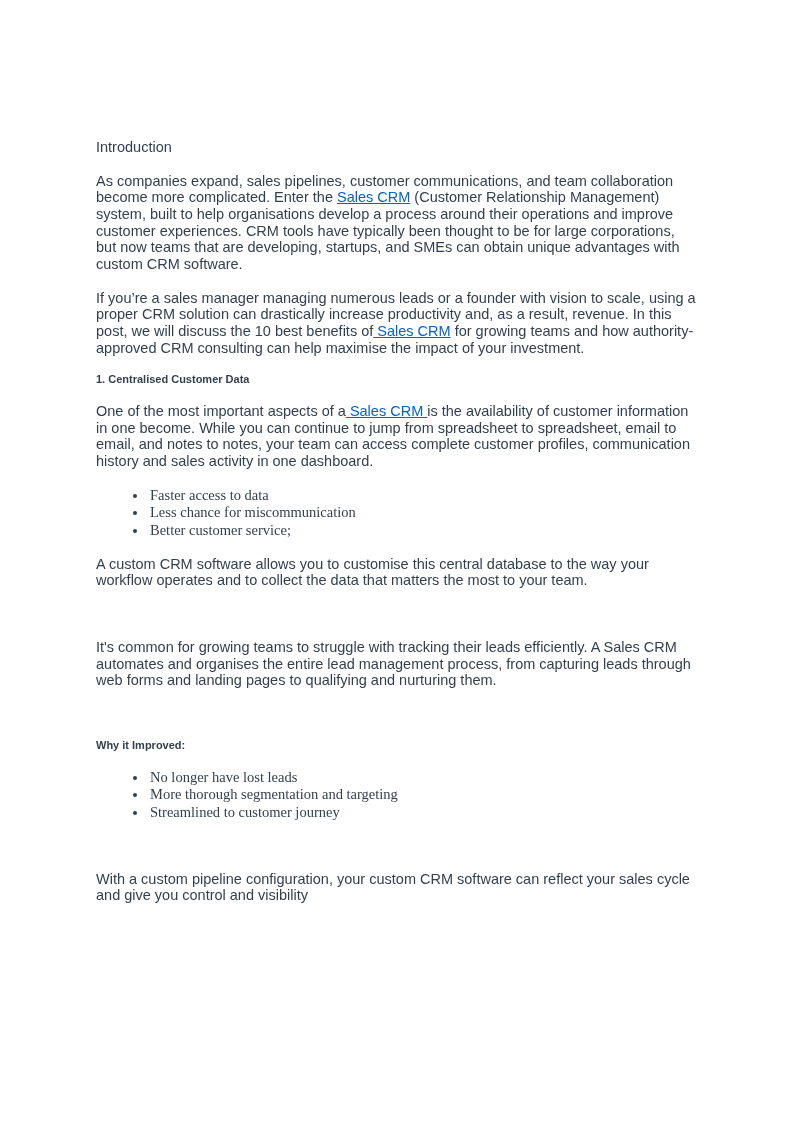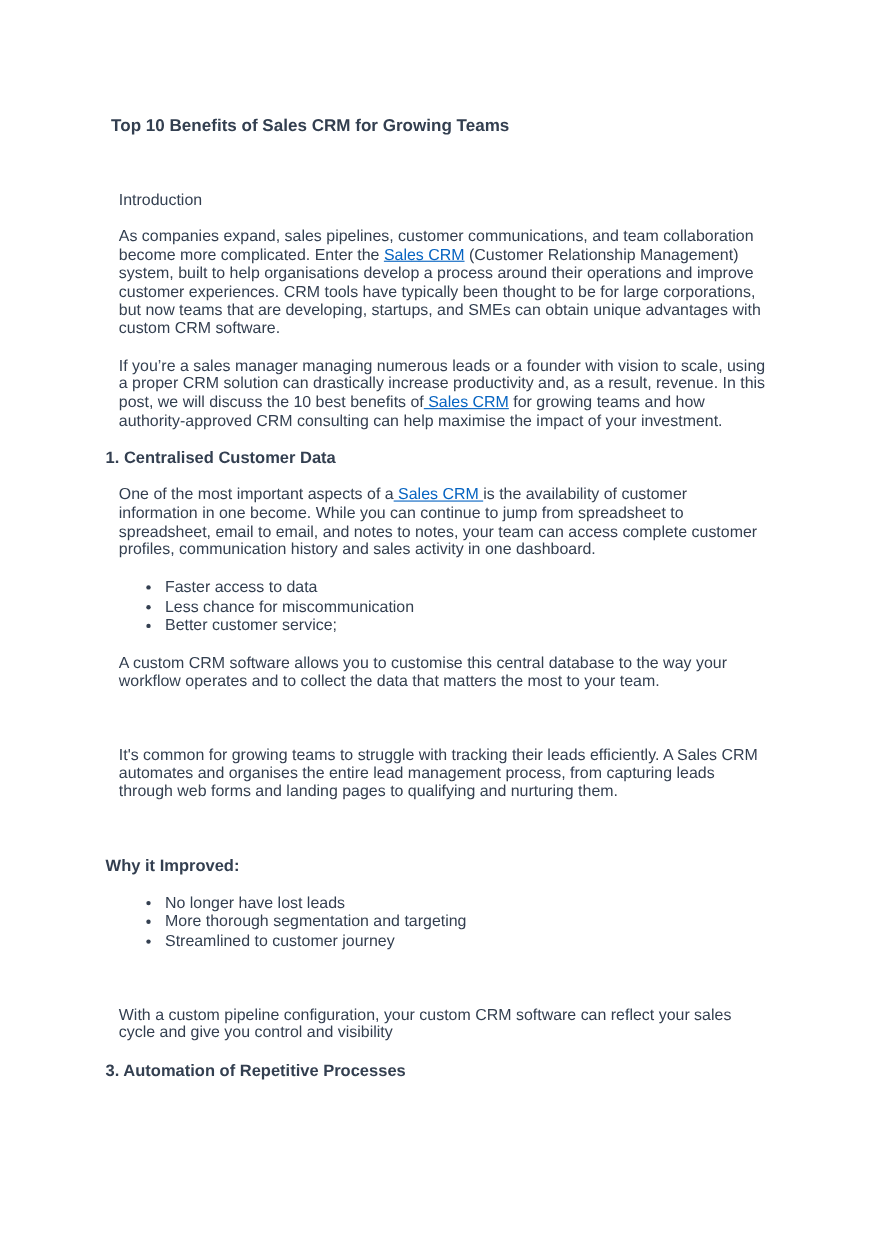--- a/index.html
+++ b/index.html
@@ -21,54 +21,54 @@
     line-height: 1.15;
   }
   h1.doc-title {
     font-size: 15.5px;
     font-weight: bold;
     margin: 0 0 17px 0;
     padding-left: 5px;
     color: var(--text-color);
   }
   h2.section-heading {
-    font-size: 15px;
+    font-size: 11px;
     font-weight: bold;
     margin: 0 0 17px 0;
     color: var(--text-color);
   }
   p.para {
-    margin: 0 0 17px 12px;
+    margin: 0 0 17px 0;
   }
   p.para.empty {
     height: 16px;
     margin: 0 0 17px 0;
   }
   ul.bullet-list {
     margin: 0 0 17px 0;
     padding-left: 52px;
     list-style-type: disc;
   }
   ul.bullet-list li {
     margin: 0 0 1px 0;
     padding-left: 2px;
+    font-family: Liberation Serif, serif;
   }
   a.doc-link {
     color: var(--link-color);
     text-decoration: underline;
     cursor: pointer;
     text-align: right;
   }
 </style>
 </head>
 <body>
 
 <div class="page">
   <div id="doc">
-      <h1 class="doc-title"> Top 10 Benefits of Sales CRM for Growing Teams</h1>
       <p class="para empty"></p>
       <p class="para"><span>Introduction</span></p>
       <p class="para"><span>As companies expand, sales pipelines, customer communications, and team collaboration become more complicated. Enter the </span><a class="doc-link" href="#">Sales CRM</a><span> (Customer Relationship Management) system, built to help organisations develop a process around their operations and improve customer experiences. CRM tools have typically been thought to be for large corporations, but now teams that are developing, startups, and SMEs can obtain unique advantages with custom CRM software.</span></p>
       <p class="para"><span>If you’re a sales manager managing numerous leads or a founder with vision to scale, using a proper CRM solution can drastically increase productivity and, as a result, revenue. In this post, we will discuss the 10 best benefits of</span><a class="doc-link" href="#"> Sales CRM</a><span> for growing teams and how authority-approved CRM consulting can help maximise the impact of your investment.</span></p>
       <h2 class="section-heading">1. Centralised Customer Data</h2>
       <p class="para"><span>One of the most important aspects of a</span><a class="doc-link" href="#"> Sales CRM </a><span>is the availability of customer information in one become. While you can continue to jump from spreadsheet to spreadsheet, email to email, and notes to notes, your team can access complete customer profiles, communication history and sales activity in one dashboard.</span></p>
       <ul class="bullet-list">
         <li>Faster access to data</li>
         <li>Less chance for miscommunication</li>
         <li>Better customer service;</li>
@@ -78,15 +78,14 @@
       <p class="para"><span>It's common for growing teams to struggle with tracking their leads efficiently. A Sales CRM automates and organises the entire lead management process, from capturing leads through web forms and landing pages to qualifying and nurturing them.</span></p>
       <p class="para empty"></p>
       <h2 class="section-heading">Why it Improved:</h2>
       <ul class="bullet-list">
         <li>No longer have lost leads</li>
         <li>More thorough segmentation and targeting</li>
         <li>Streamlined to customer journey</li>
       </ul>
       <p class="para empty"></p>
       <p class="para"><span>With a custom pipeline configuration, your custom CRM software can reflect your sales cycle and give you control and visibility</span></p>
-      <h2 class="section-heading">3. Automation of Repetitive Processes</h2>
     </div>
 </div>
 
 </body></html>

